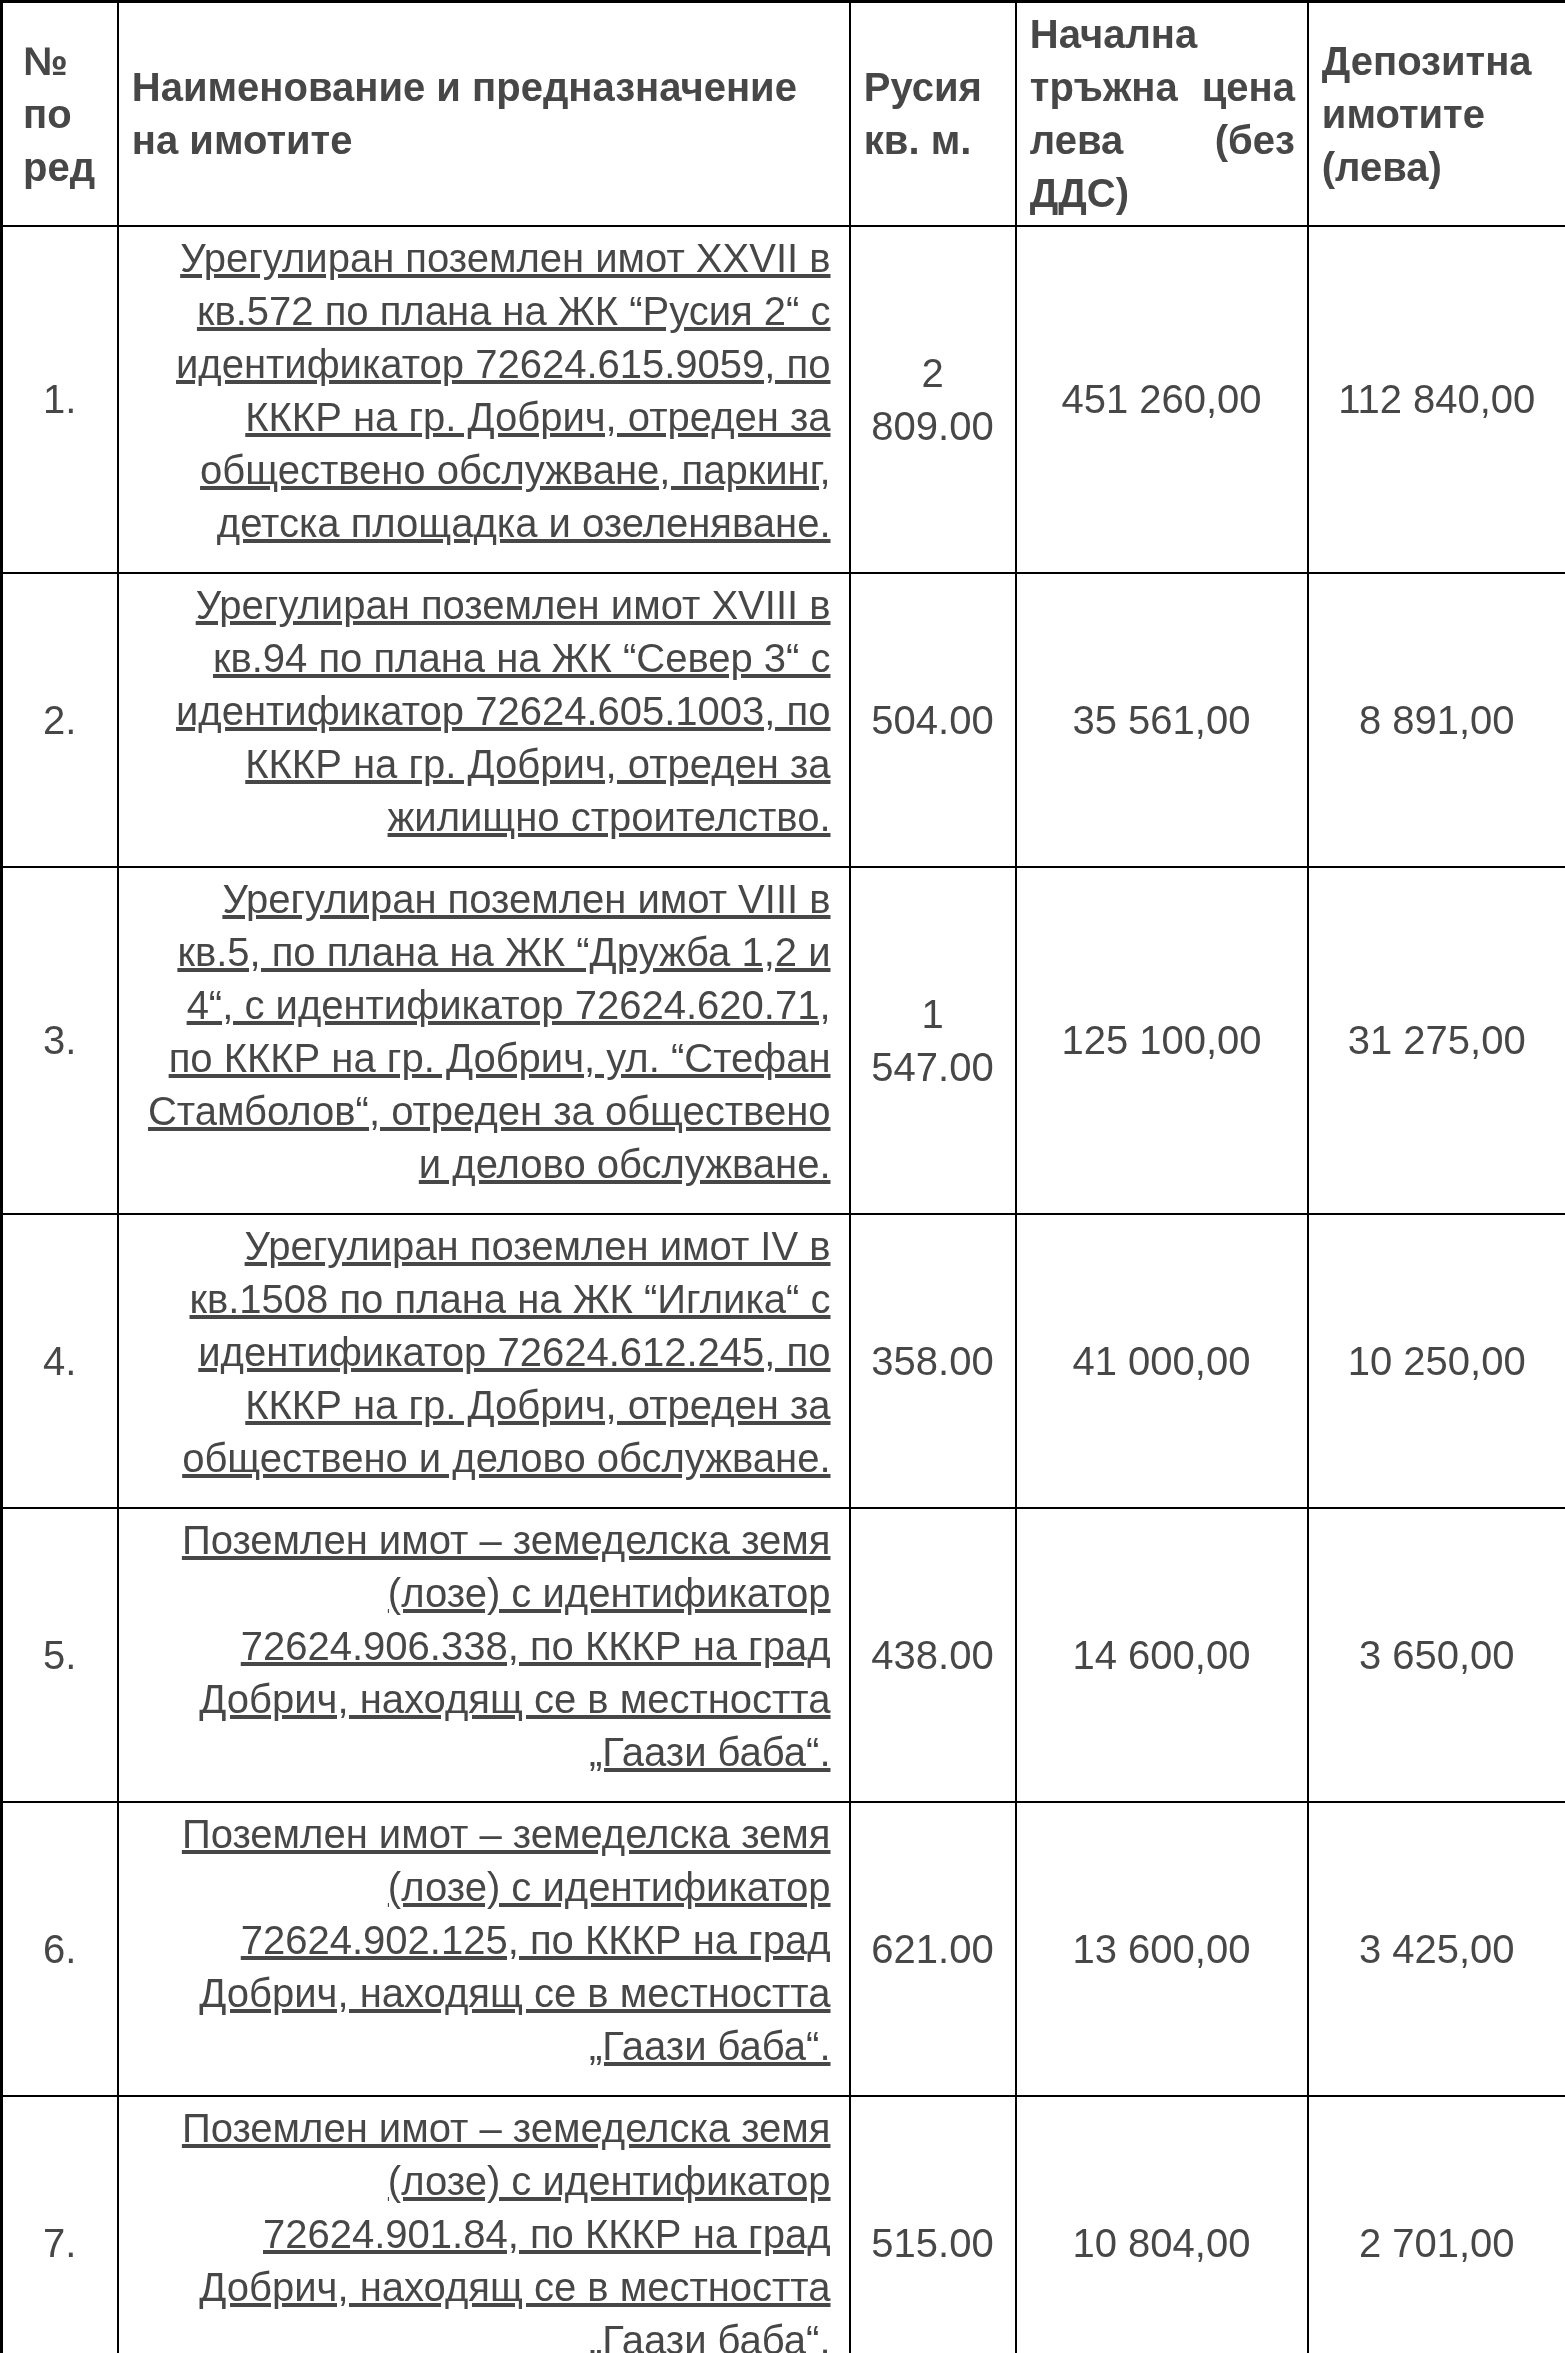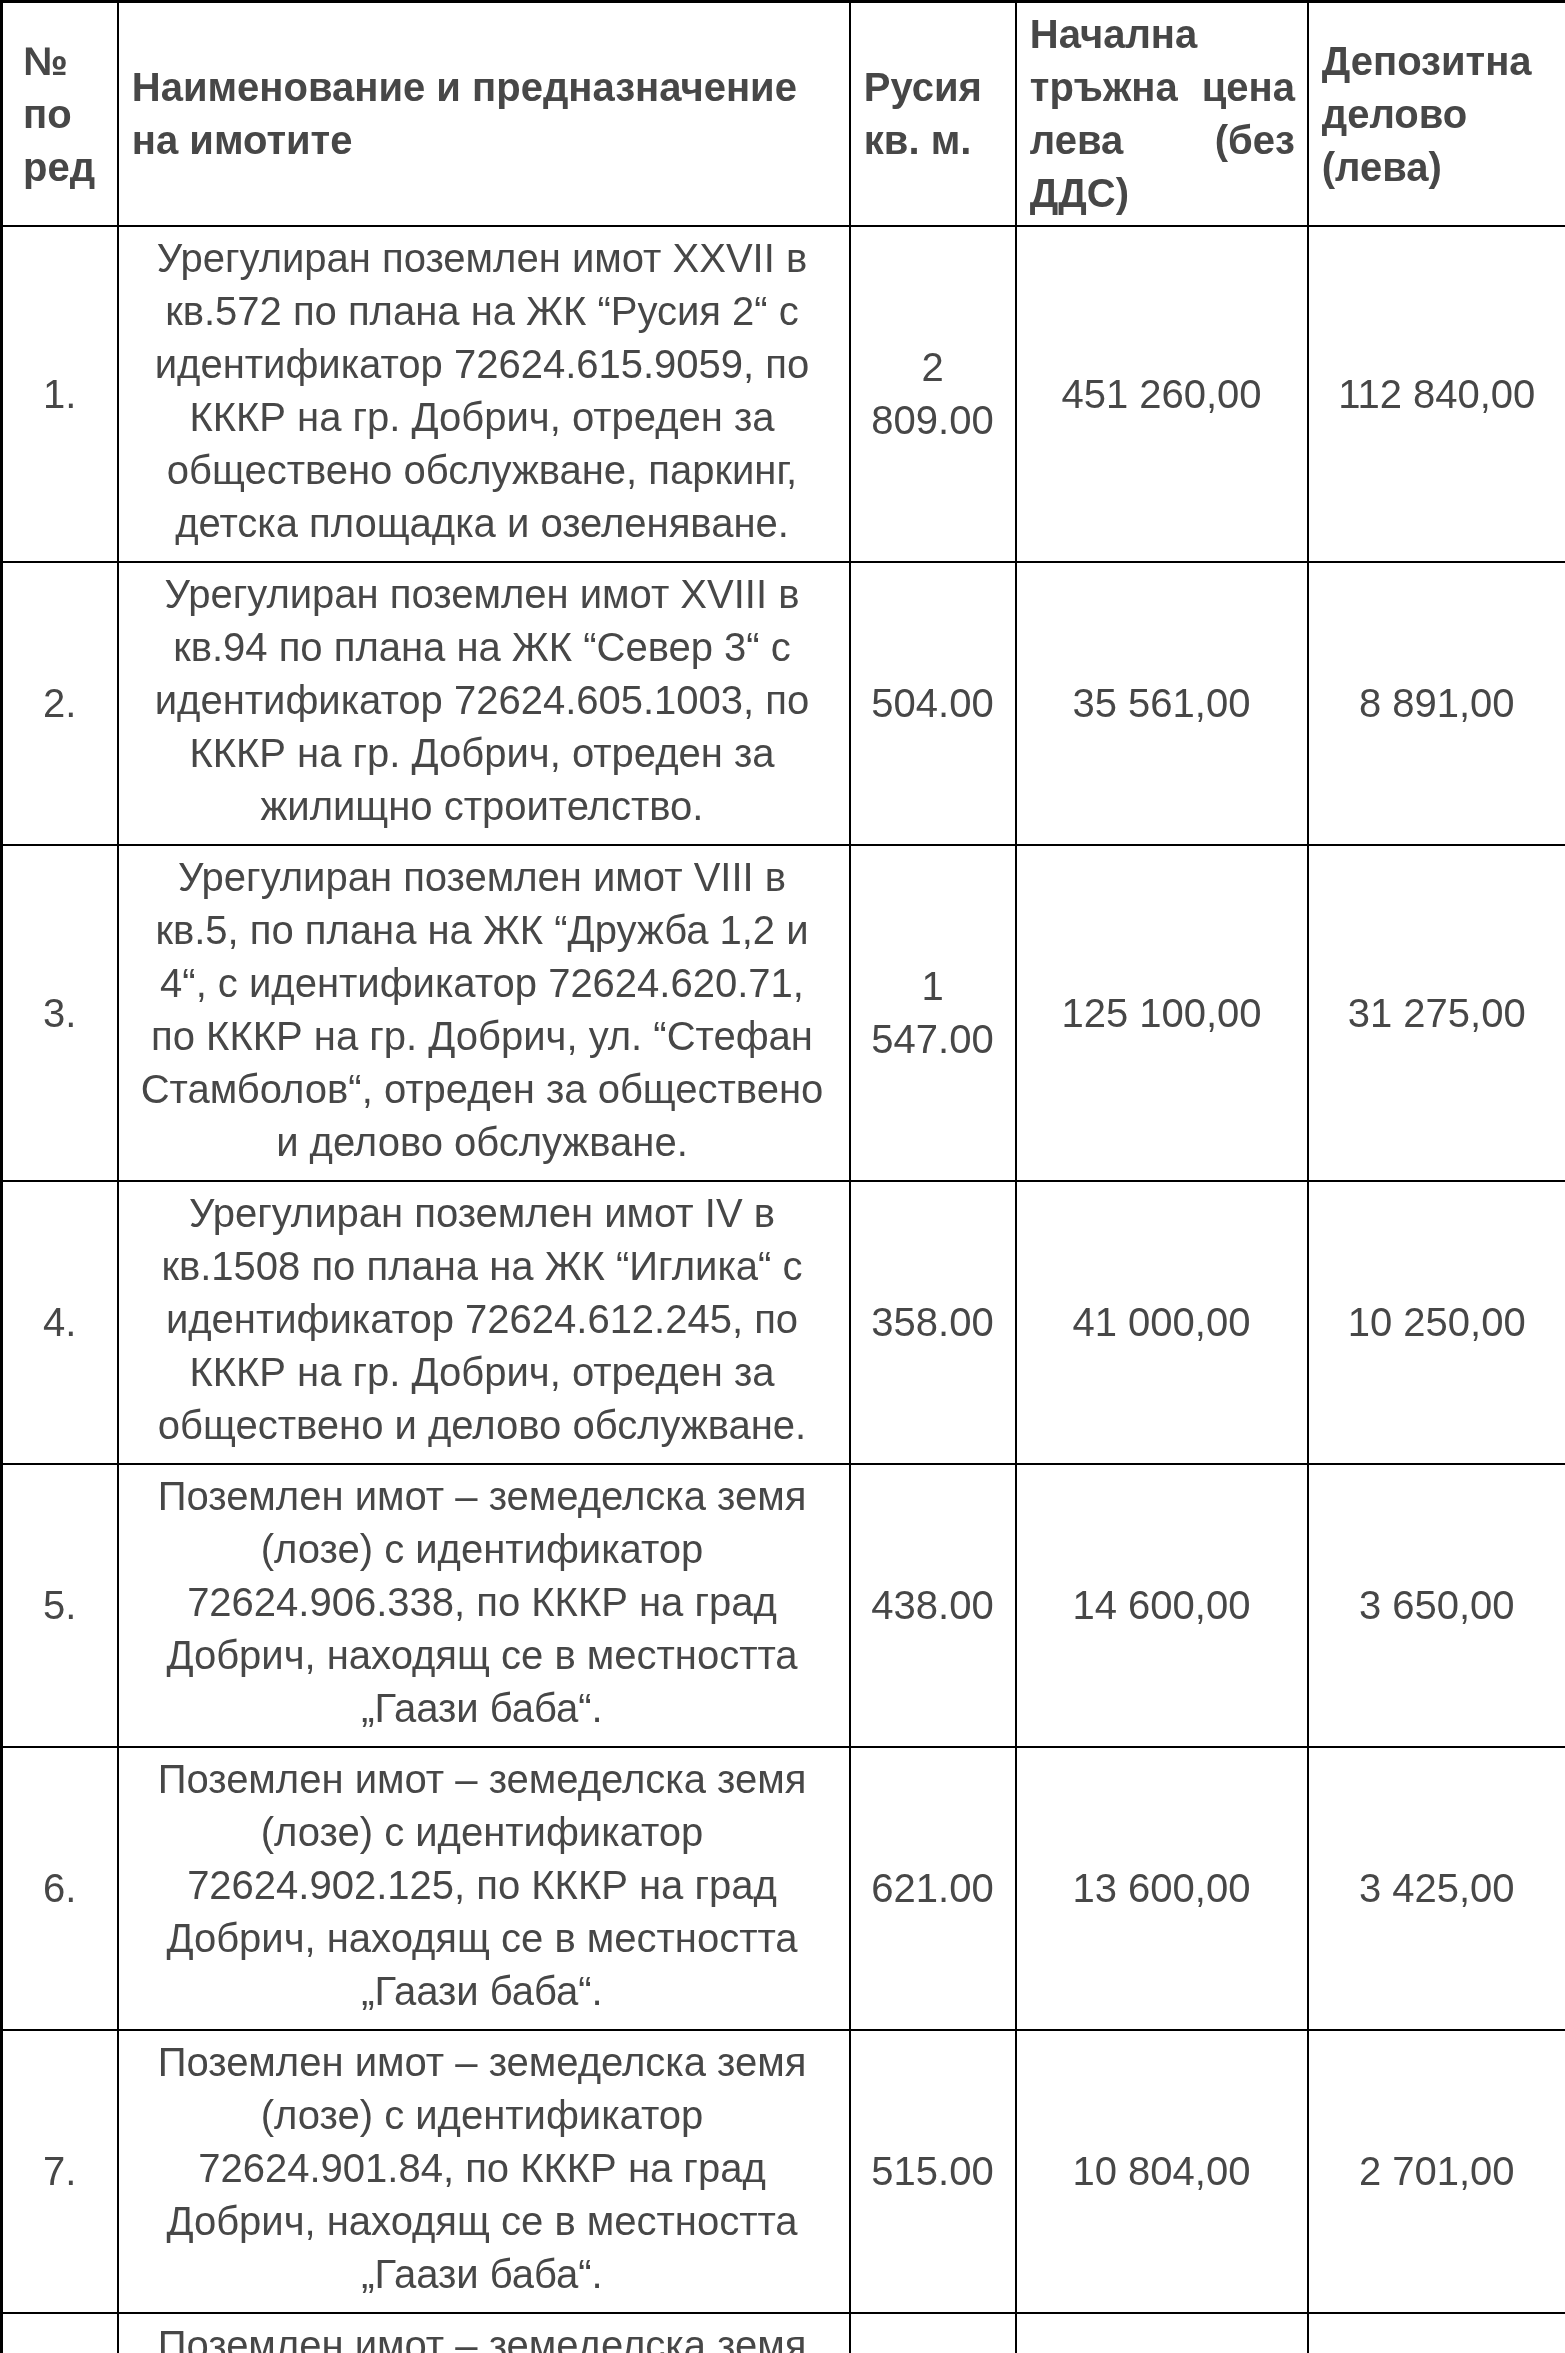--- a/index.html
+++ b/index.html
@@ -39,22 +39,23 @@
     text-align: left;
     padding: 5px 11.6px 5px 13.3px;
   }
   th.h-num  { padding-left: 20px; }
   th.h-price { text-align: justify; margin-left: 43px; }
   td.cell-num {
     text-align: center;
     padding: 3.3px;
   }
   td.cell-name {
-    text-align: center;
-    padding: 5px 18px 11px 15px;
+    text-align: right;
+    padding: 5px 18px 22px 15px;
+    text-decoration: underline;
   }
   td.cell-area, td.cell-price, td.cell-dep {
     text-align: center;
     padding: 3.3px 13.3px;
   }
   tr.hrow { height: 220px; }
   tr.r1 { height: 316px; }
   tr.r2 { height: 258px; }
   tr.r3 { height: 321px; }
   tr.r4 { height: 258px; }
@@ -75,21 +76,21 @@
         <col class="c-area">
         <col class="c-price">
         <col class="c-dep">
     </colgroup>
     <thead>
       <tr class="hrow">
         <th class="h-num">№ по ред</th>
         <th class="h-name">Наименование и предназначение на имотите</th>
         <th class="h-area">Русия кв. м.</th>
         <th class="h-price">Начална тръжна цена лева (без ДДС)</th>
-        <th class="h-dep">Депозитна делово (лева)</th>
+        <th class="h-dep">Депозитна имотите (лева)</th>
       </tr>
     </thead>
     <tbody>
       <tr class="r1">
         <td class="cell-num">1.</td>
         <td class="cell-name">Урегулиран поземлен имот XXVII в кв.572 по плана на ЖК “Русия 2“ с идентификатор 72624.615.9059, по КККР на гр. Добрич, отреден за обществено обслужване, паркинг, детска площадка и озеленяване.</td>
         <td class="cell-area">2 809.00</td>
         <td class="cell-price">451 260,00</td>
         <td class="cell-dep">112 840,00</td>
       </tr>

